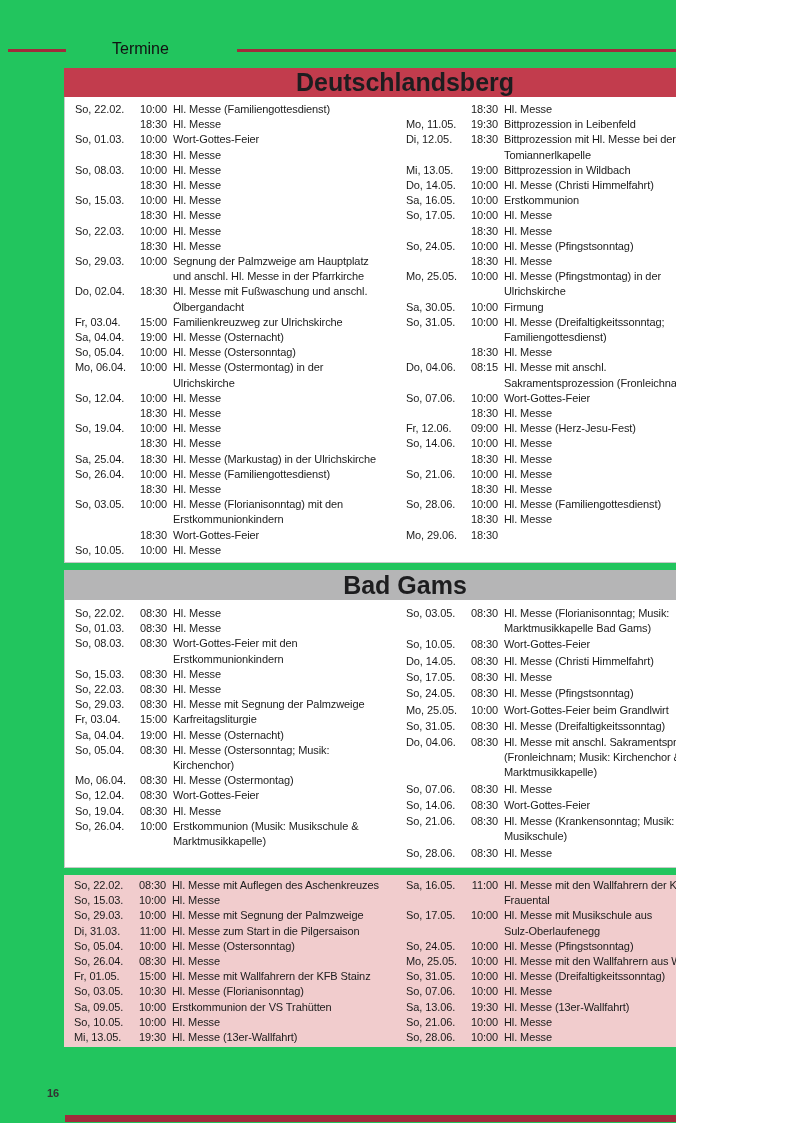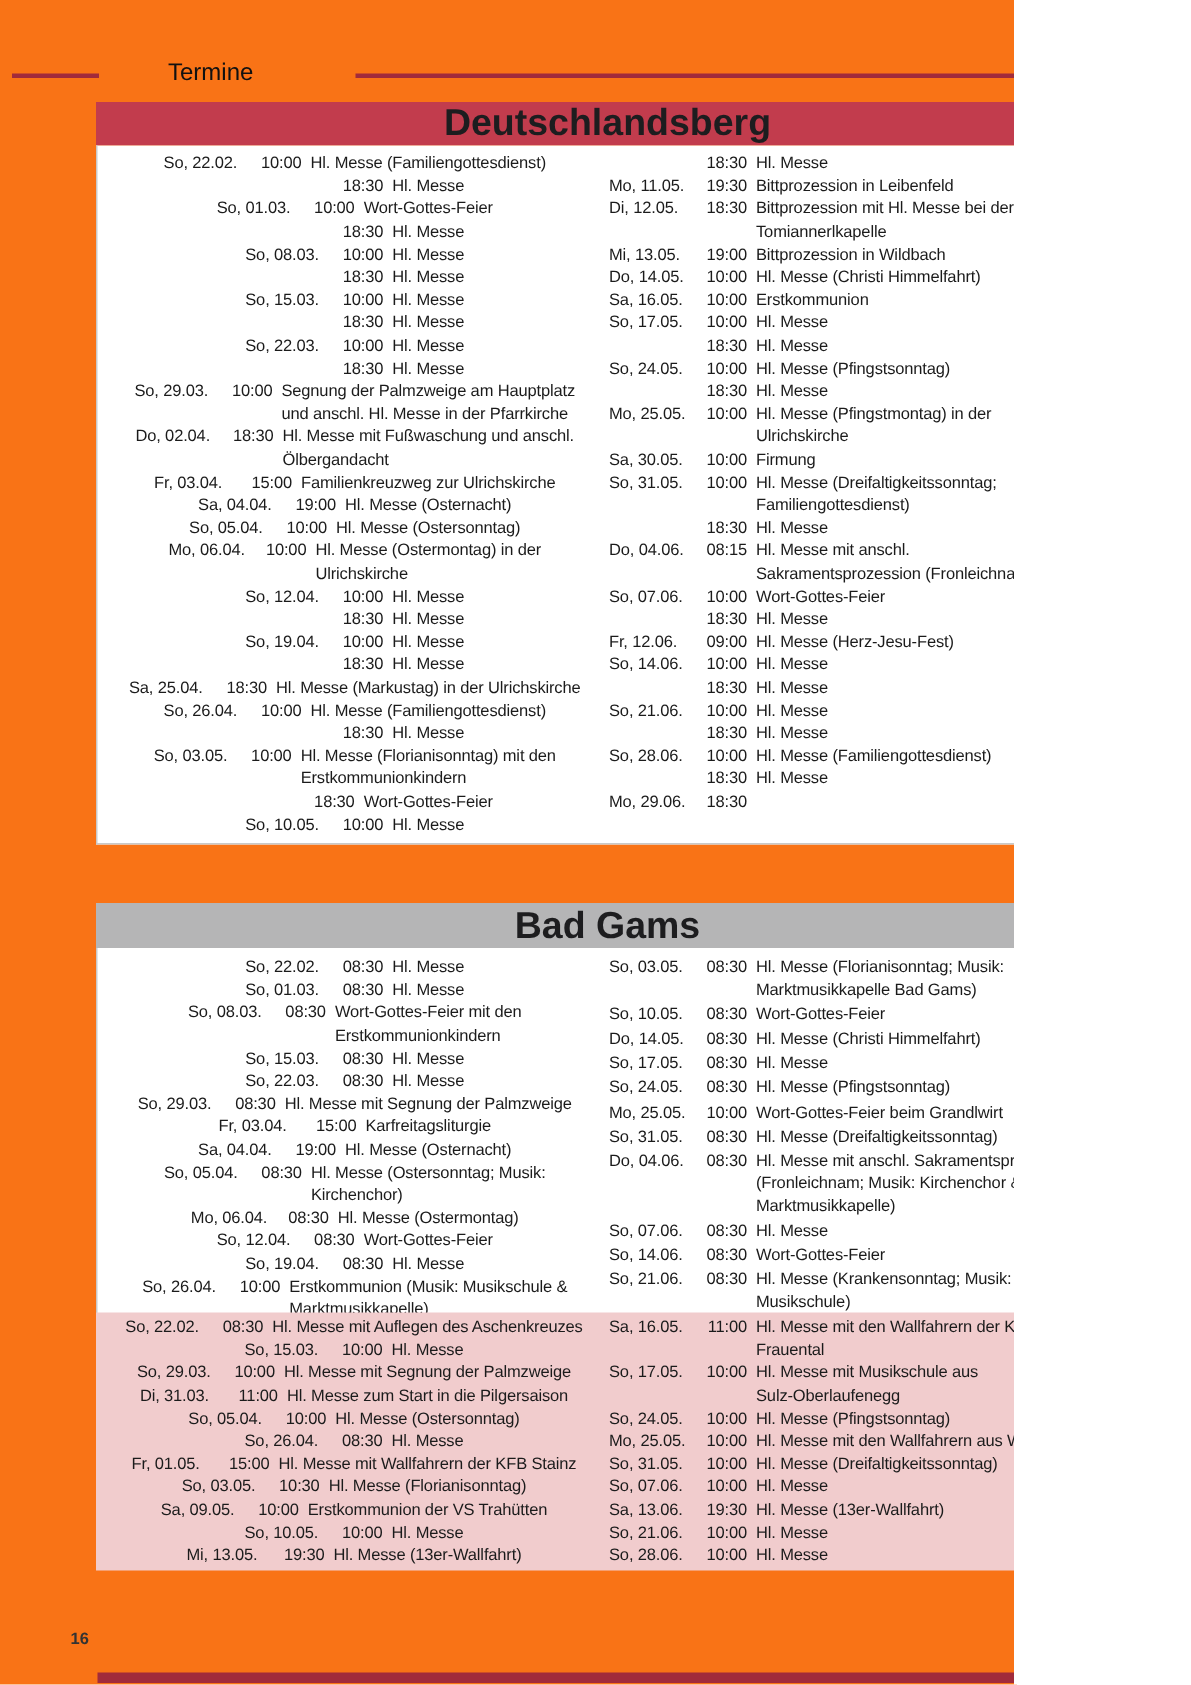--- a/index.html
+++ b/index.html
@@ -1,18 +1,18 @@
 <!DOCTYPE html>
 <html><head>
 <meta charset="utf-8">
 <style>
   * { margin:0; padding:0; box-sizing:border-box; }
   html,body { background:#ffffff; }
   body { width:794px; height:1123px; font-family:"Liberation Sans", sans-serif; }
-  .page { position:relative; width:676px; height:1123px; background:#f97316; overflow:hidden; }
+  .page { position:relative; width:676px; height:1123px; background:#22c55e; overflow:hidden; }
 
   .rule { position:absolute; height:3px; background:#a12b3b; }
   .rule-left { left:8px; top:49px; width:58px; }
   .rule-right { left:237px; top:49px; width:509px; }
   .page-title { position:absolute; left:112px; top:40px; font-size:16px; color:#111; }
 
   .sec { position:absolute; left:48px; width:698px;padding-left:16px; }
   .sec-0 { top:68px; }
   .sec-1 { top:570px; }
   .sec-2 { top:875px; }
@@ -21,21 +21,21 @@
   .sec-1 .banner, .sec-2 .banner { height:30px; }
   .banner-title { font-size:25px; font-weight:600; color:#1d1d1f; line-height:1; }
 
   .body { display:flex; padding:5px 8px 0 10px; overflow:hidden; }
   .bordered { border:1px solid #c9c9c9; border-top:none; }
   .sec-0 .body { height:466px; }
   .sec-1 .body { height:268px; padding-top:6px; }
   .sec-2 .body { height:172px; padding-top:3px; }
 
   .col { width:50%; display:flex; flex-direction:column; }
-  .col-left { padding-right:8px;align-items:center; }
+  .col-left { padding-right:8px; }
   .spread { justify-content:space-between; padding-bottom:6px; }
 
   .row { display:grid; grid-template-columns:56px 30px 1fr; column-gap:6px;
          font-size:11px; line-height:15.2px; color:#1b1b1b; letter-spacing:-0.1px; }
   .c-time { text-align:right; }
   .c-event { white-space:pre-line; }
 
   .page-number { position:absolute; left:47px; top:1087px; font-size:11px; color:#333;font-weight:bold; }
   .footer-bar { position:absolute; left:65px; top:1115px; width:665px; height:7px; background:#a12b3b; }
 </style>
@@ -316,21 +316,21 @@
           </div>
           <div class="row">
             <span class="c-date">Mo, 29.06.</span>
             <span class="c-time">18:30</span>
           </div>
         </div>
     </div>
   </section>
 
   <section class="sec sec-1">
-    <div class="banner" style="background-color: rgb(181, 181, 182); margin-top: 32px;">
+    <div class="banner" style="background-color: rgb(181, 181, 182);">
       <span class="banner-title">Bad Gams</span>
     </div>
     <div class="body bordered" style="background-color: rgb(255, 255, 255);">
       <div class="col col-left">
           <div class="row">
             <span class="c-date">So, 22.02.</span>
             <span class="c-time">08:30</span>
             <span class="c-event">Hl. Messe</span>
           </div>
           <div class="row">

